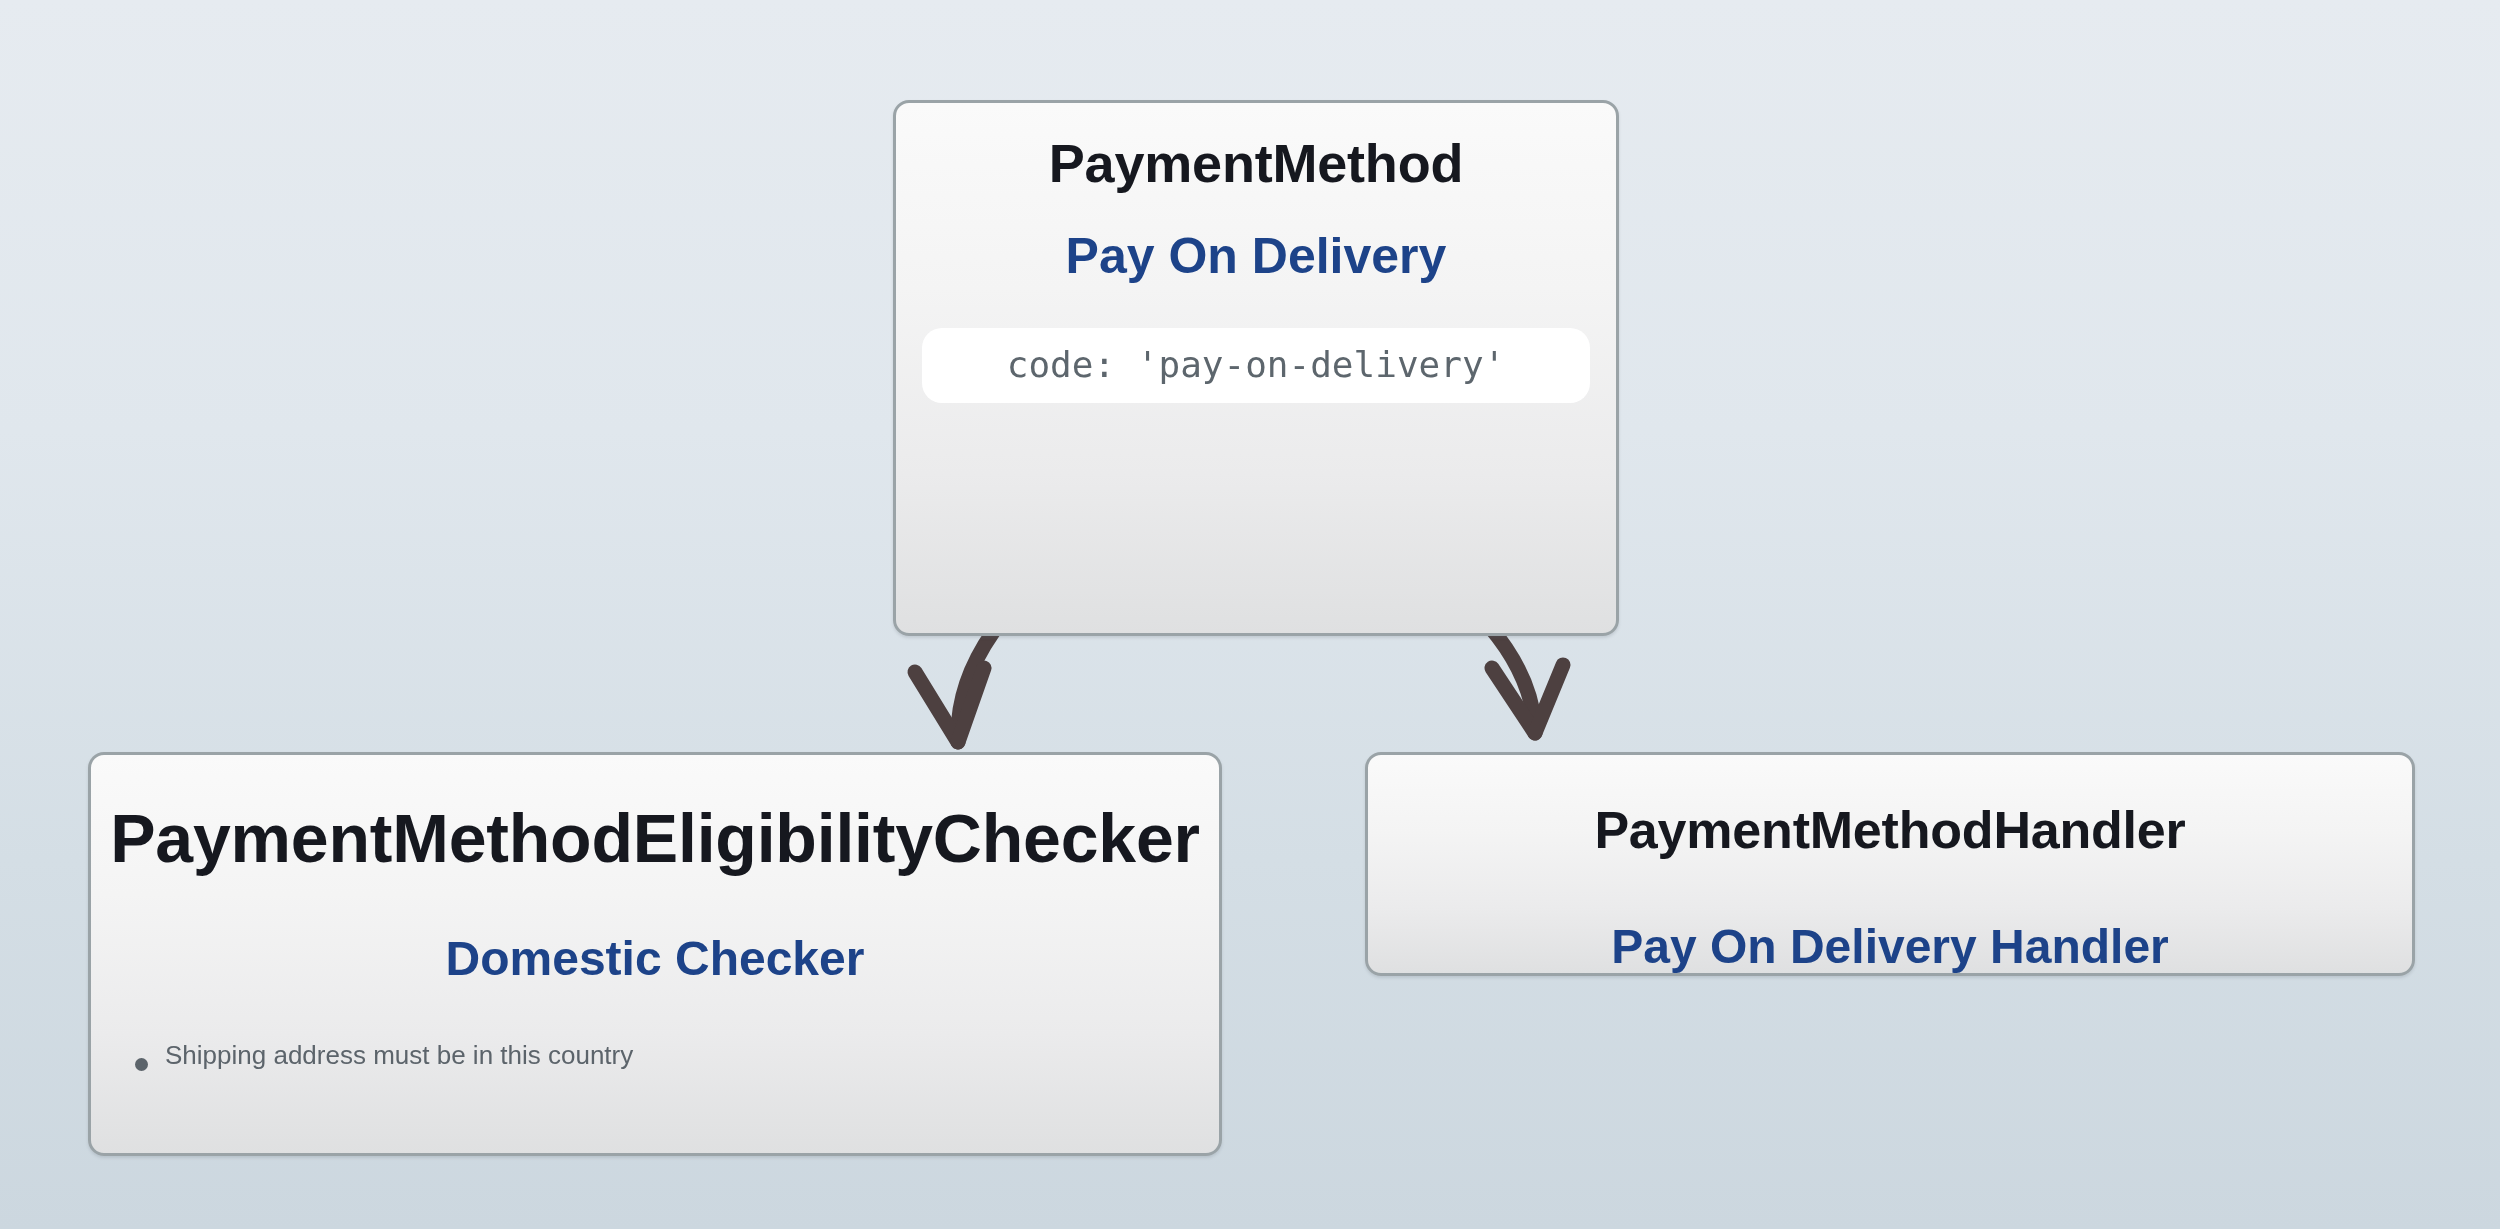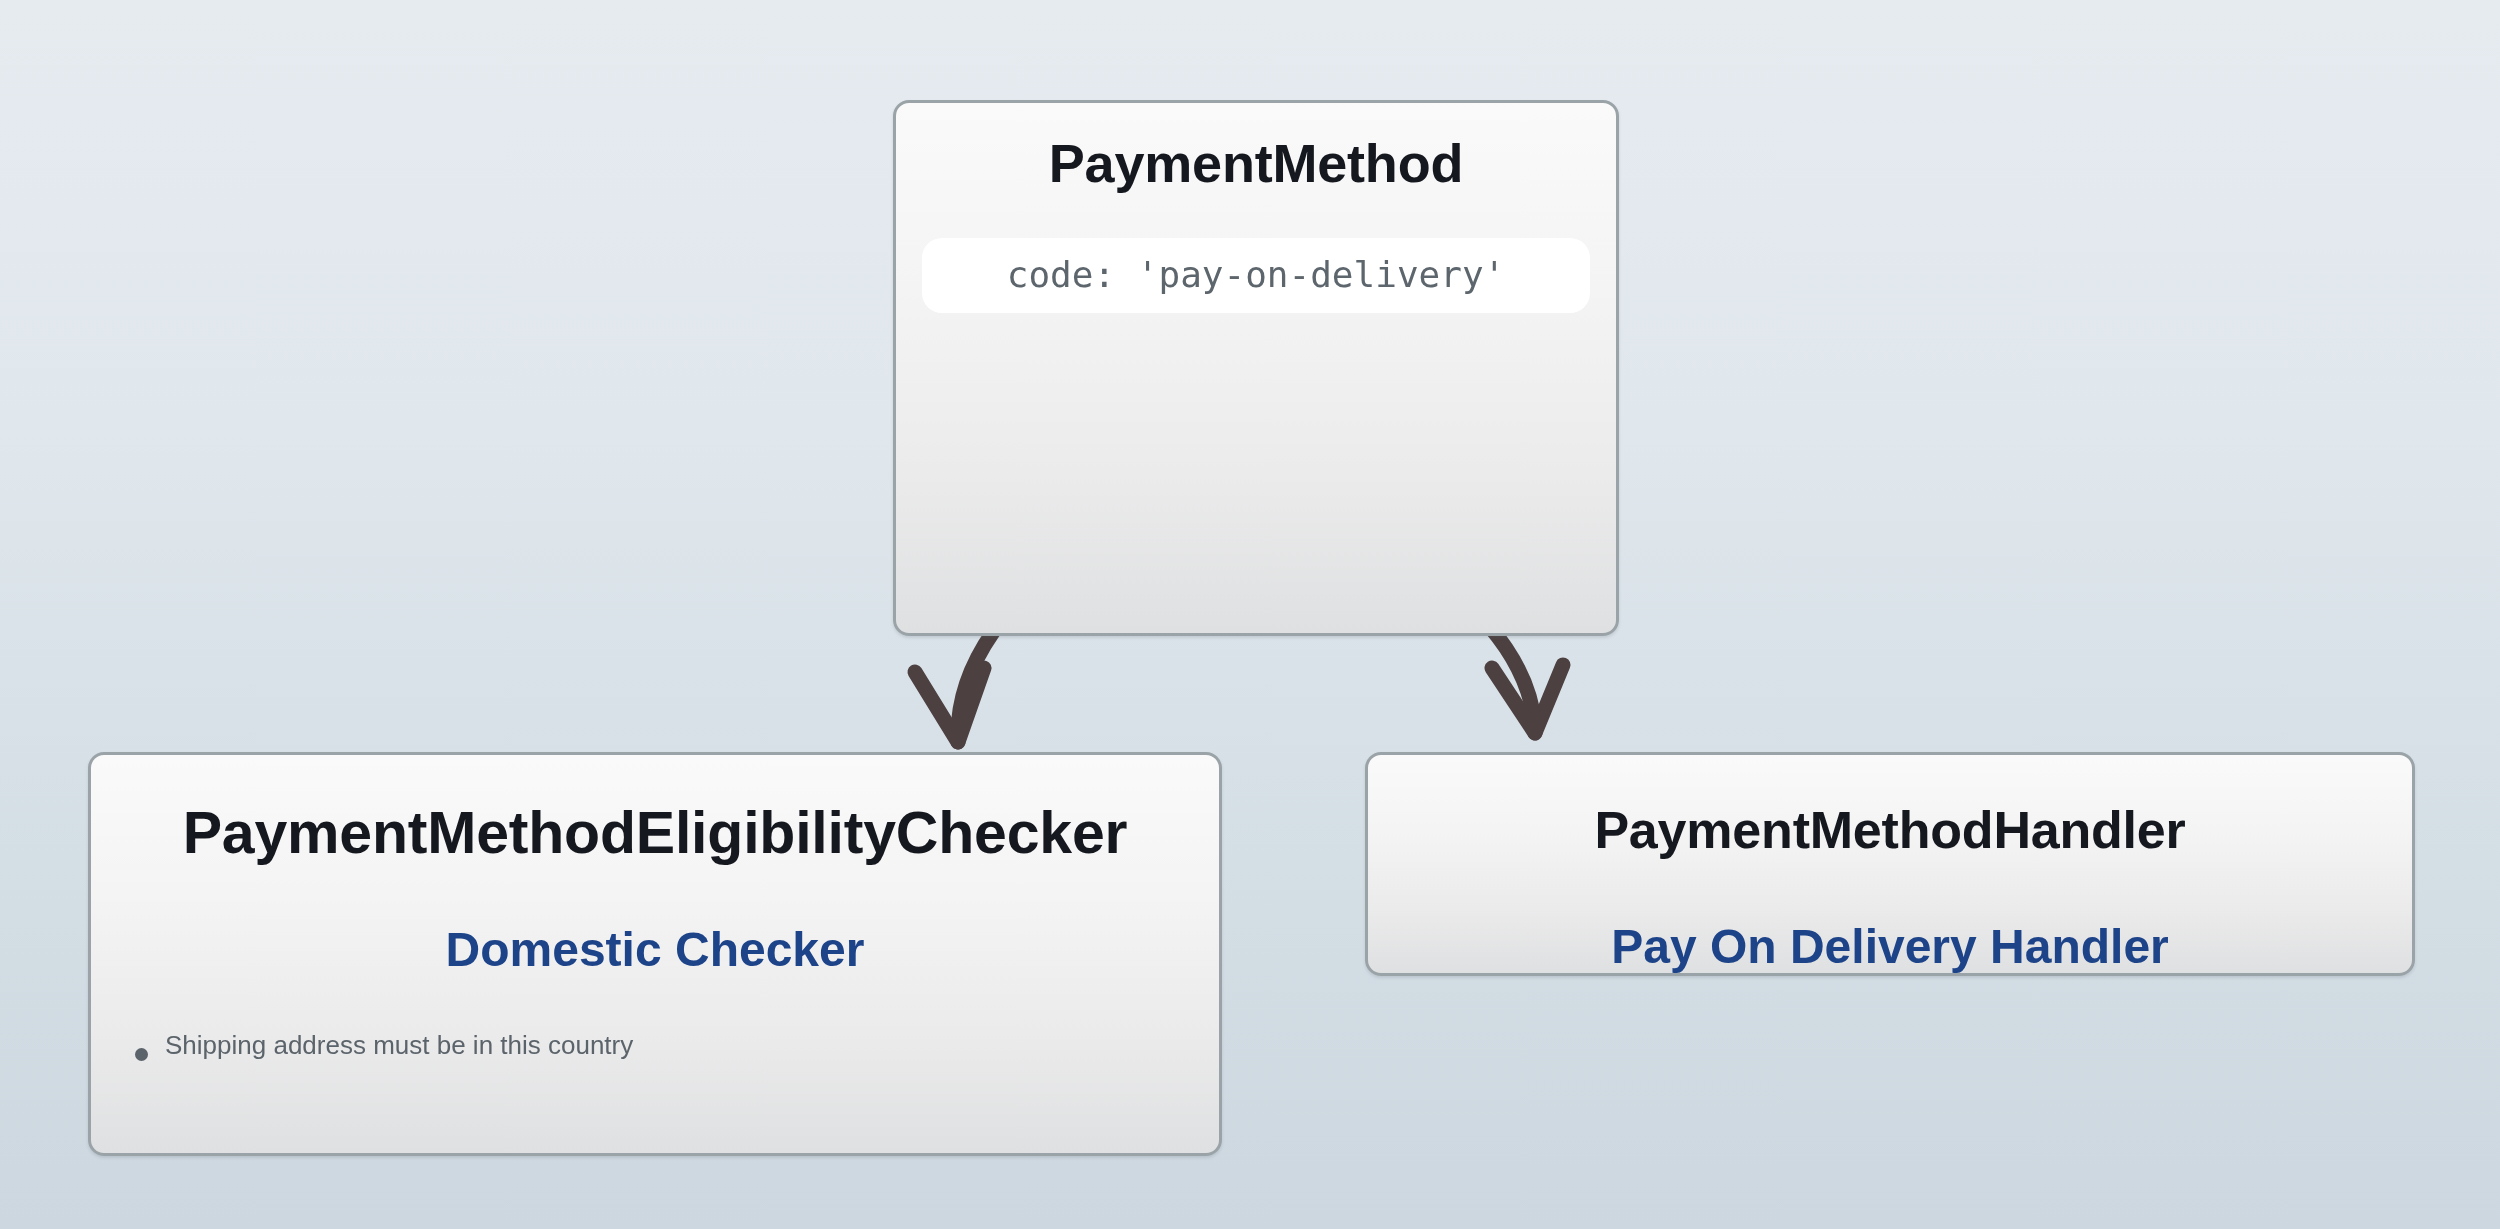--- a/index.html
+++ b/index.html
@@ -85,21 +85,21 @@
   }
 
   
   #card-eligibility-checker {
     left: 88px;
     top: 752px;
     width: 1134px;
     height: 404px;
     padding: 30px 26px;
   }
-  #card-eligibility-checker .node-title { font-size: 59px; margin-top: 18px; }
+  #card-eligibility-checker .node-title { font-size: 68px; margin-top: 18px; }
   #card-eligibility-checker .node-subtitle { font-size: 48px; margin-top: 60px; }
 
   .requirement-list {
     margin: 56px 0 0 0;
     padding: 0 10px 0 48px;
     list-style: none;
     align-self: flex-start;
   }
   .requirement-item {
     position: relative;
@@ -144,20 +144,21 @@
       <path d="M 984 668 L 958 742"></path>
 
       <path d="M 1392 540 C 1468 598, 1528 650, 1535 726"></path>
       <path d="M 1492 668 L 1535 733"></path>
       <path d="M 1563 665 L 1535 733"></path>
     </g>
   </svg>
 
   <div class="node-card" id="card-payment-method">
     <div class="node-title">PaymentMethod</div>
+    <div class="node-subtitle">Pay On Delivery</div>
     <div class="code-chip">code: 'pay-on-delivery'</div>
   </div>
 
   <div class="node-card" id="card-eligibility-checker">
     <div class="node-title">PaymentMethodEligibilityChecker</div>
     <div class="node-subtitle">Domestic Checker</div>
     <ul class="requirement-list">
       <li class="requirement-item">Shipping address must be in this country</li>
     </ul>
   </div>

